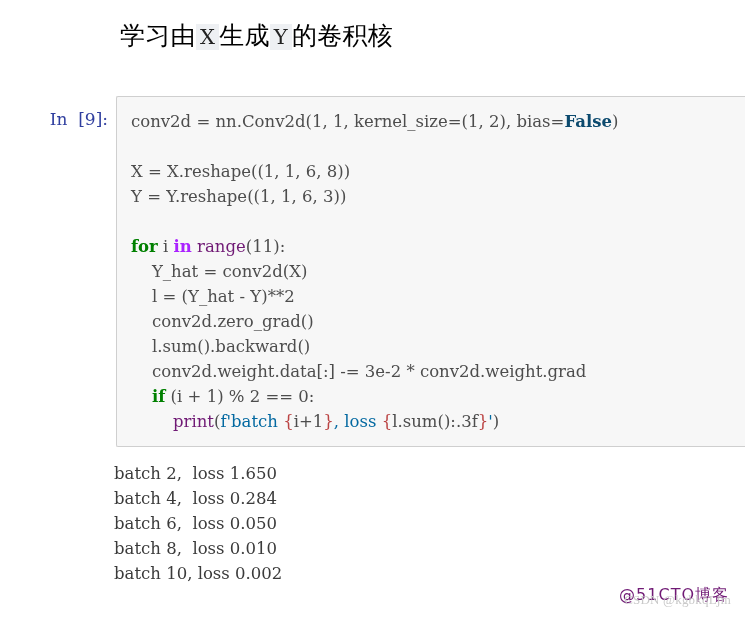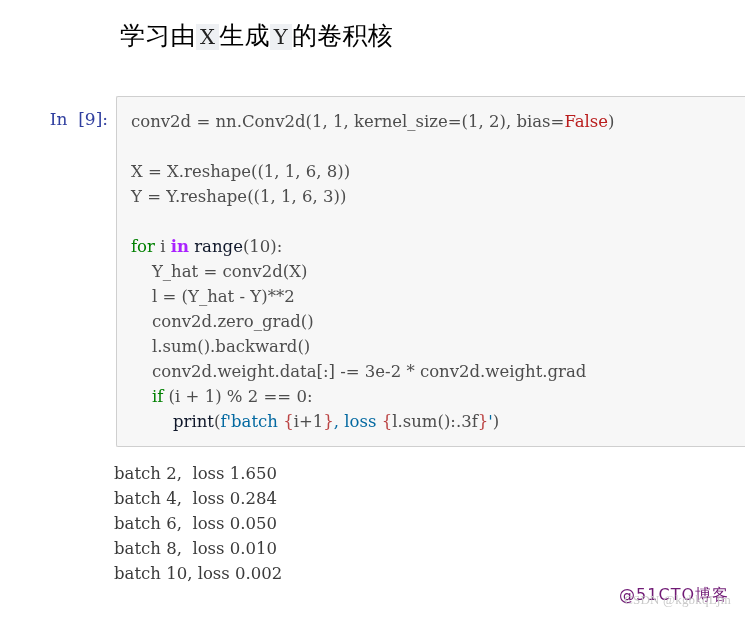--- a/index.html
+++ b/index.html
@@ -69,24 +69,24 @@
   pre.code {
     margin: 0;
     font-family: "DejaVu Serif", serif;
     font-size: 16.5px;
     line-height: 25px;
     color: #4d4d4d;
     white-space: pre;
     tab-size: 4;
   }
   
-  .k  { color: #008000; font-weight: normal; }   
+  .k  { color: #008000; font-weight: bold; }   
   .ow { color: #aa22ff; font-weight: bold; }   
-  .nb { color: #0f172a; }                      
-  .kc { color: #b91c1c; font-weight: normal; }   
+  .nb { color: #701a75; }                      
+  .kc { color: #0c4a6e; font-weight: bold; }   
   .s  { color: #0369a1; }                      
   .si { color: #bb4444; }                      
   .sc { color: #4d4d4d; }                      
 
   
   .output-row {
     display: flex;
     align-items: center;
     margin-top: 14px;
   }
@@ -138,21 +138,21 @@
 <div class="cell-row">
 
   <div class="prompt">In  [9]:</div>
 
   <div class="input-area">
       <pre class="code"><span><span>conv2d = nn.Conv2d(1, 1, kernel_size=(1, 2), bias=</span><span class="kc">False</span><span>)</span></span>
 
 <span>X = X.reshape((1, 1, 6, 8))</span>
 <span>Y = Y.reshape((1, 1, 6, 3))</span>
 
-<span><span class="k">for</span><span> i </span><span class="ow">in</span><span class="nb"> range</span><span>(10):</span></span>
+<span><span class="k">for</span><span> i </span><span class="ow">in</span><span class="nb"> range</span><span>(11):</span></span>
 <span>    Y_hat = conv2d(X)</span>
 <span>    l = (Y_hat - Y)**2</span>
 <span>    conv2d.zero_grad()</span>
 <span>    l.sum().backward()</span>
 <span>    conv2d.weight.data[:] -= 3e-2 * conv2d.weight.grad</span>
 <span><span>    </span><span class="k">if</span><span> (i + 1) % 2 == 0:</span></span>
 <span><span>        </span><span class="nb">print</span><span>(</span><span class="s">f'batch </span><span class="si">{</span><span class="sc">i+1</span><span class="si">}</span><span class="s">, loss </span><span class="si">{</span><span class="sc">l.sum():.3f</span><span class="si">}</span><span class="s">'</span><span>)</span></span></pre>
     </div>
 </div>
 

